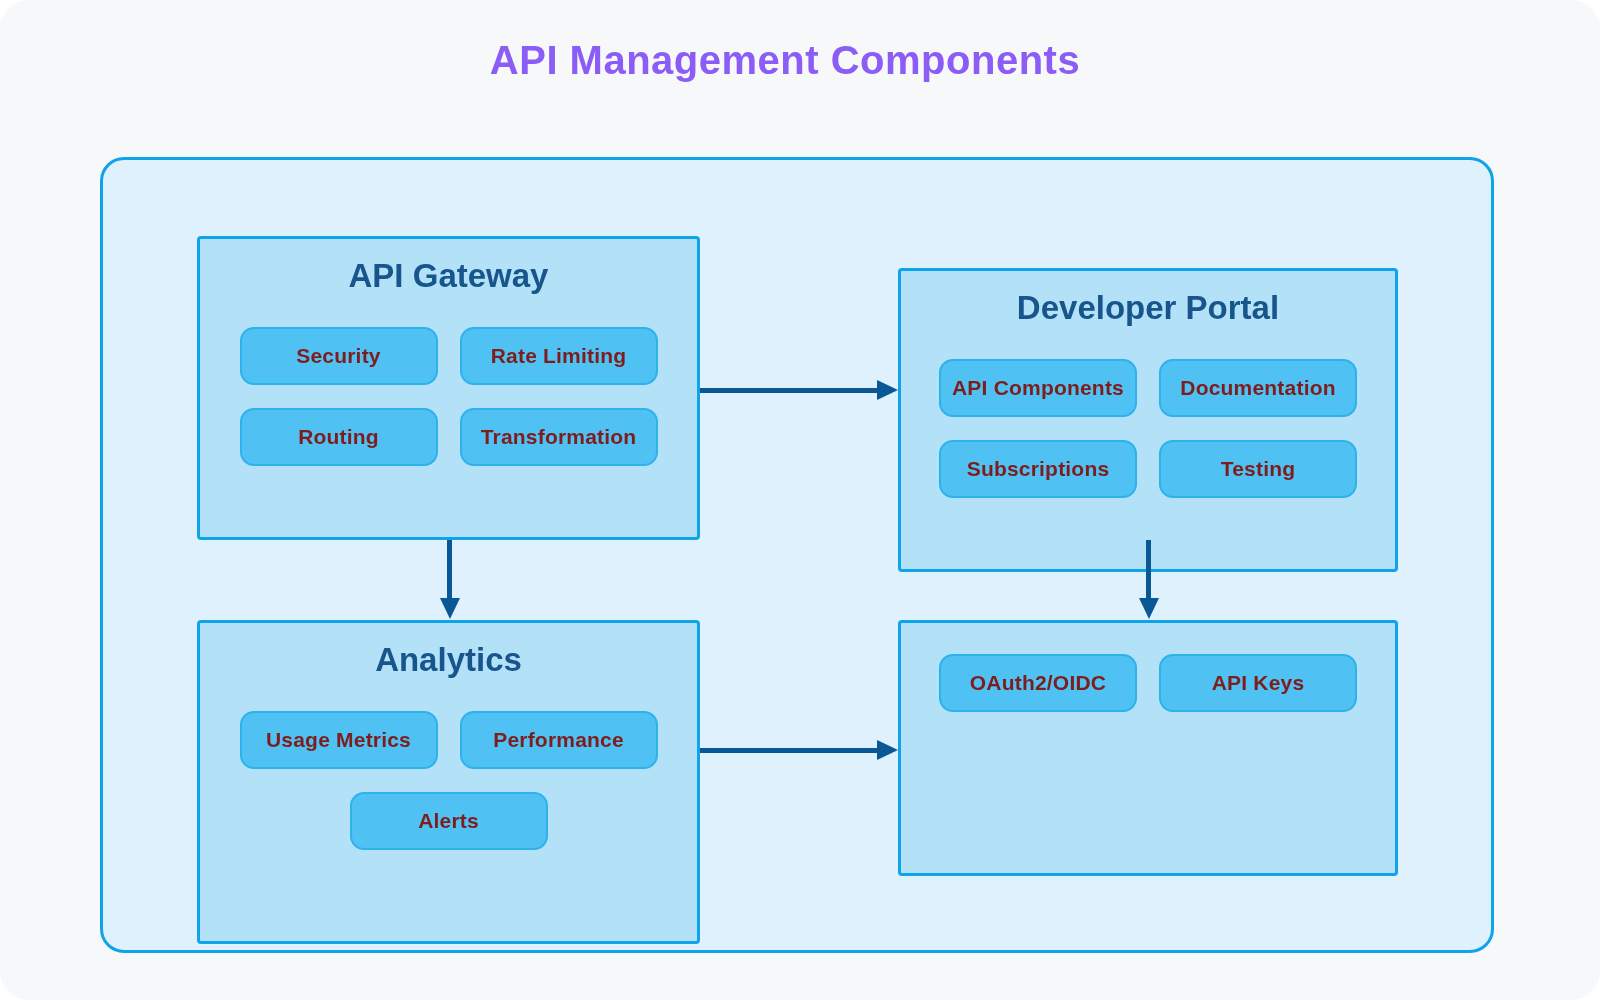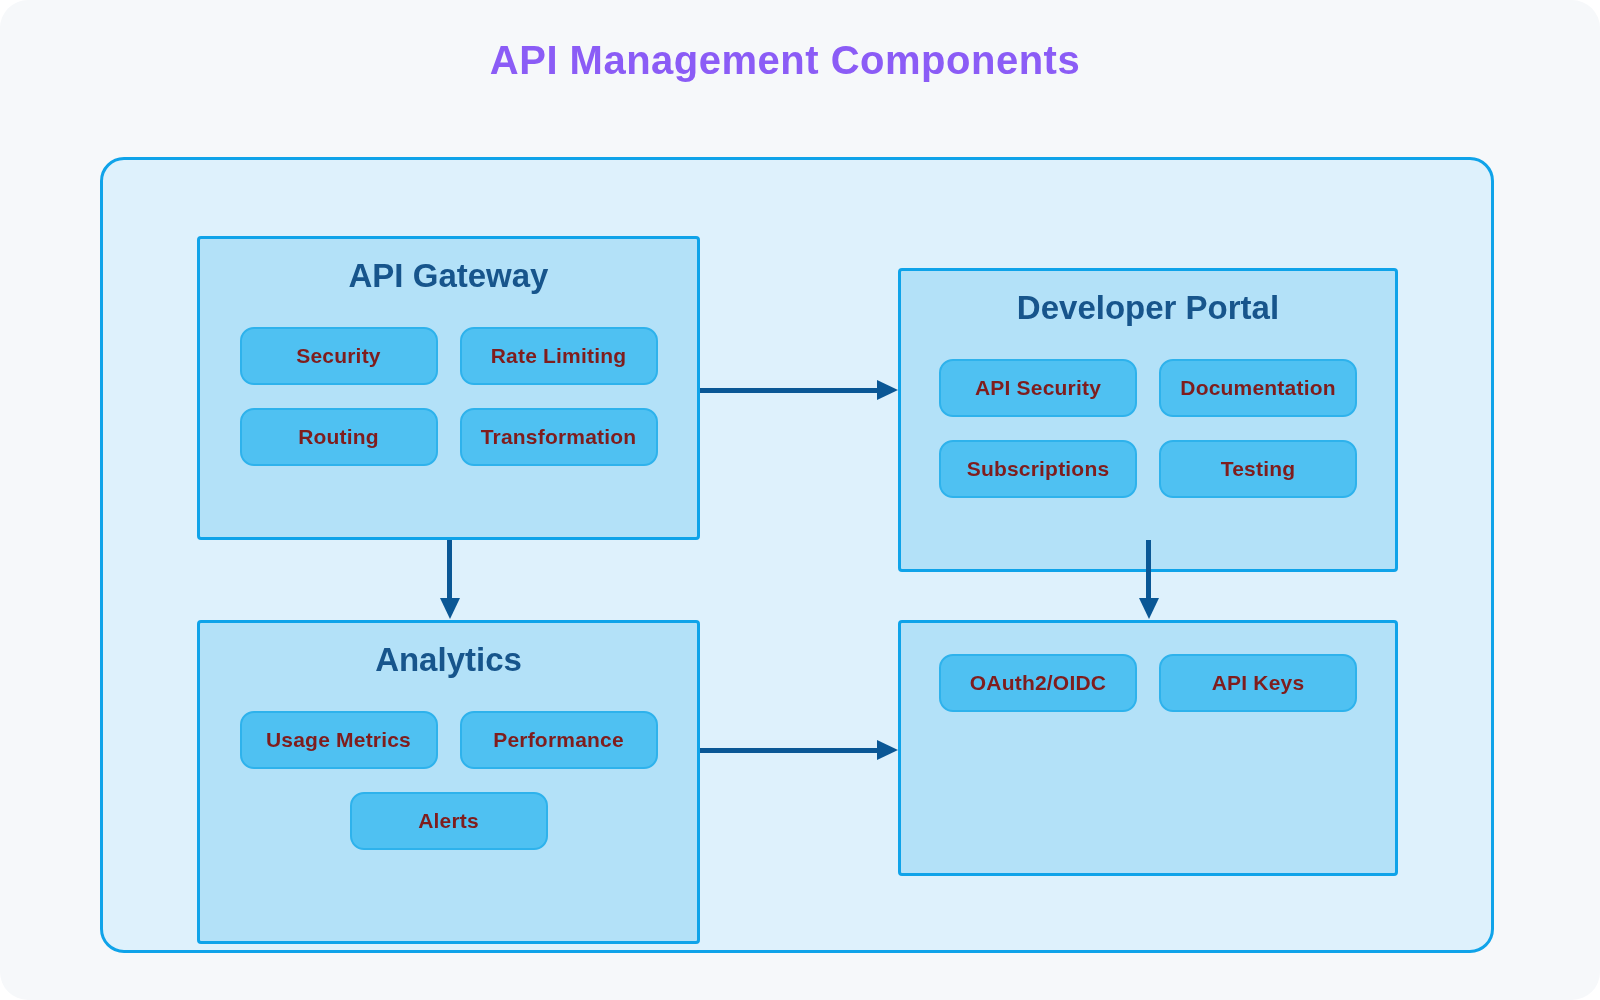--- a/index.html
+++ b/index.html
@@ -115,21 +115,21 @@
       <div class="chip">Security</div>
       <div class="chip">Rate Limiting</div>
       <div class="chip">Routing</div>
       <div class="chip">Transformation</div>
     </div>
   </div>
 
   <div class="component-box box-developer-portal">
     <div class="box-title">Developer Portal</div>
     <div class="chip-grid">
-      <div class="chip">API Security</div>
+      <div class="chip">API Components</div>
       <div class="chip">Documentation</div>
       <div class="chip">Subscriptions</div>
       <div class="chip">Testing</div>
     </div>
   </div>
 
   <div class="component-box box-analytics">
     <div class="box-title">Analytics</div>
     <div class="chip-grid">
       <div class="chip">Usage Metrics</div>

